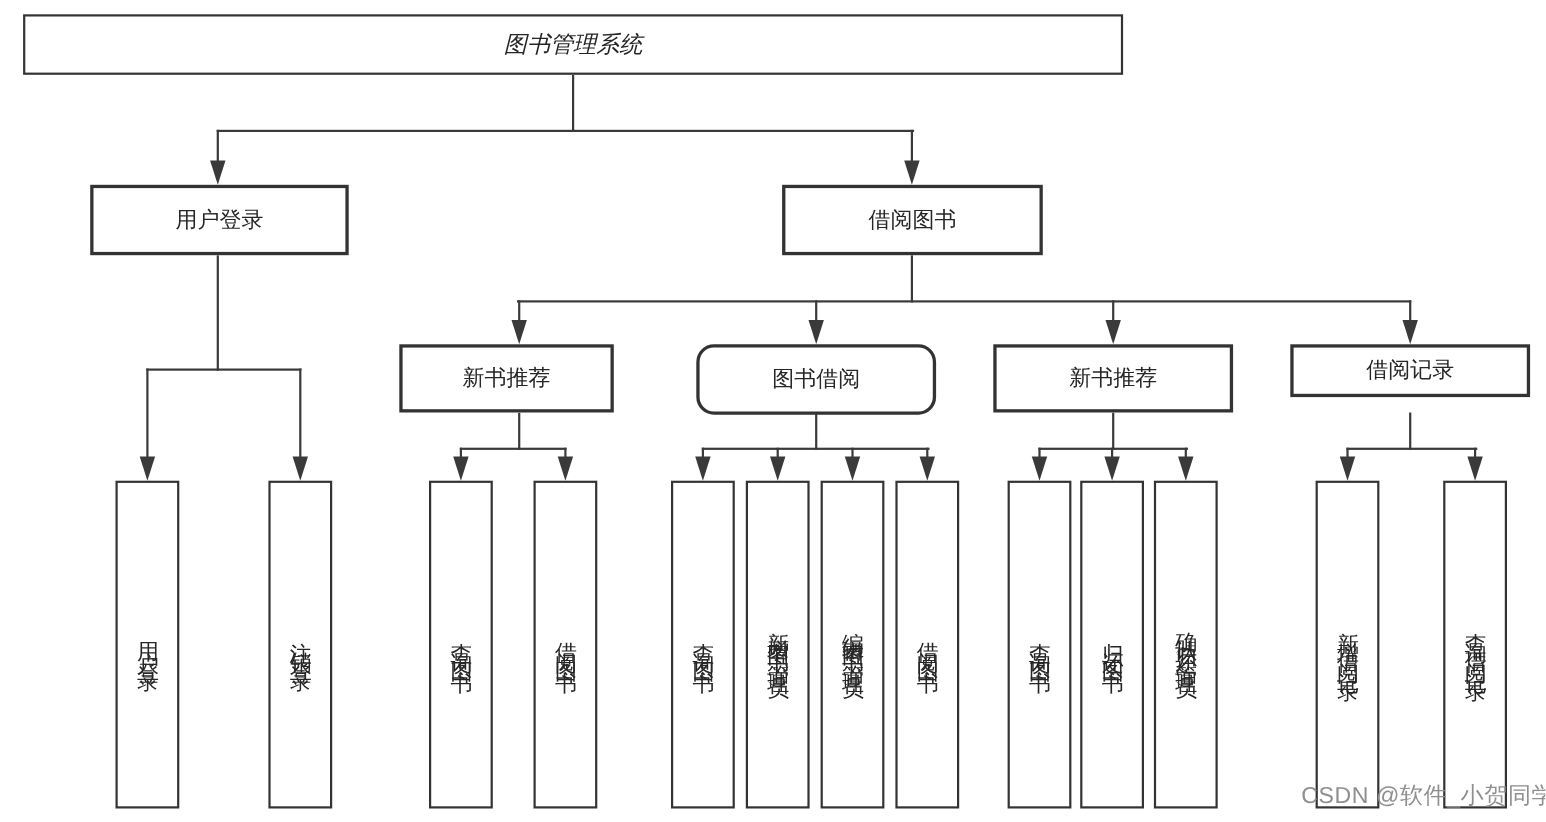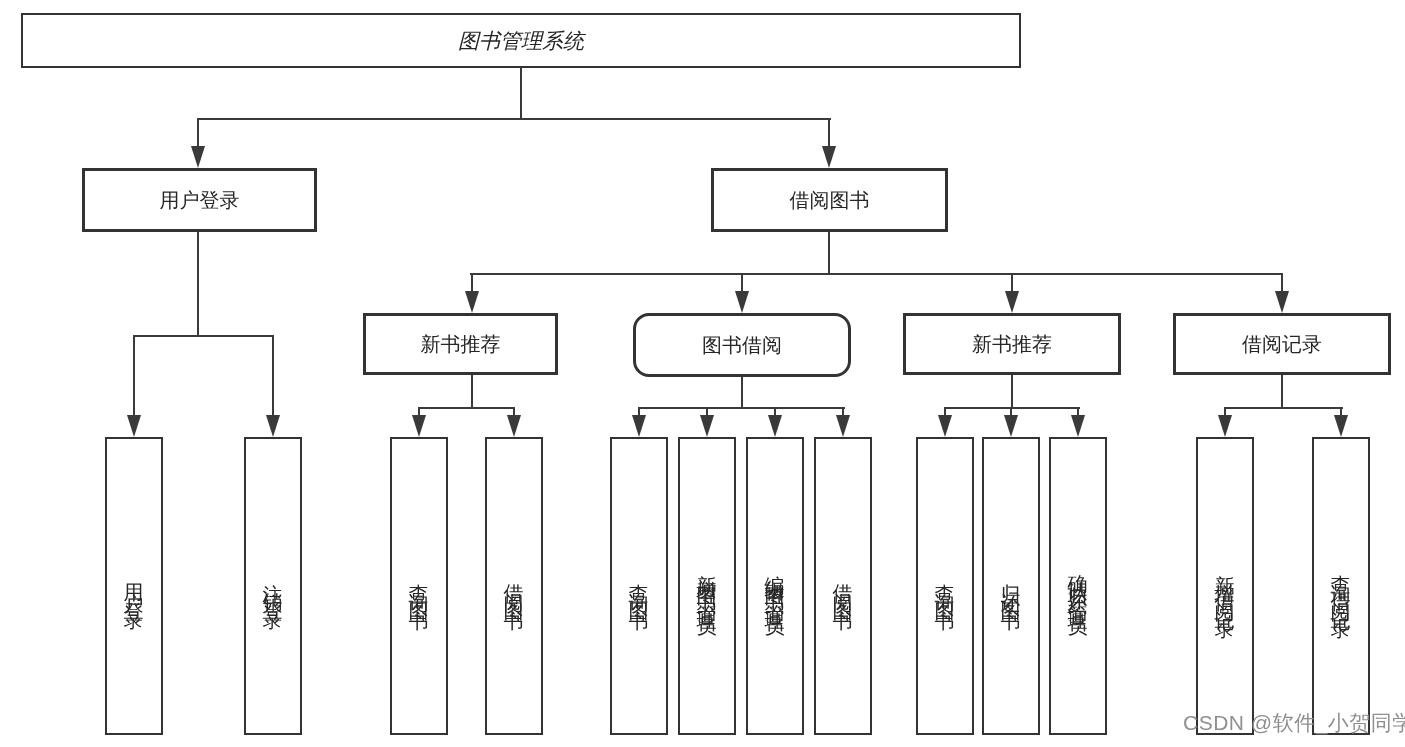--- a/index.html
+++ b/index.html
@@ -73,21 +73,21 @@
 
   <div class="box" style="left:363px;top:313px;width:195px;height:62px;">
     <span>新书推荐</span>
   </div>
   <div class="box" style="left:633px;top:313px;width:218px;height:64px;border-radius:16px;">
     <span>图书借阅</span>
   </div>
   <div class="box" style="left:903px;top:313px;width:218px;height:62px;">
     <span>新书推荐</span>
   </div>
-  <div class="box" style="left:1173px;top:313px;width:218px;height:62px;">
+  <div class="box" style="left:1173px;top:313px;width:218px;height:48px;">
     <span>借阅记录</span>
   </div>
 
   <div class="vline" style="left:471px;top:375px;height:34px;"></div>
   <div class="vline" style="left:741px;top:375px;height:34px;"></div>
   <div class="vline" style="left:1011px;top:375px;height:34px;"></div>
   <div class="vline" style="left:1281px;top:375px;height:34px;"></div>
 
   <div class="hline" style="left:418px;top:407px;width:97px;"></div>
   <div class="vline" style="left:418px;top:407px;height:12px;"></div>

